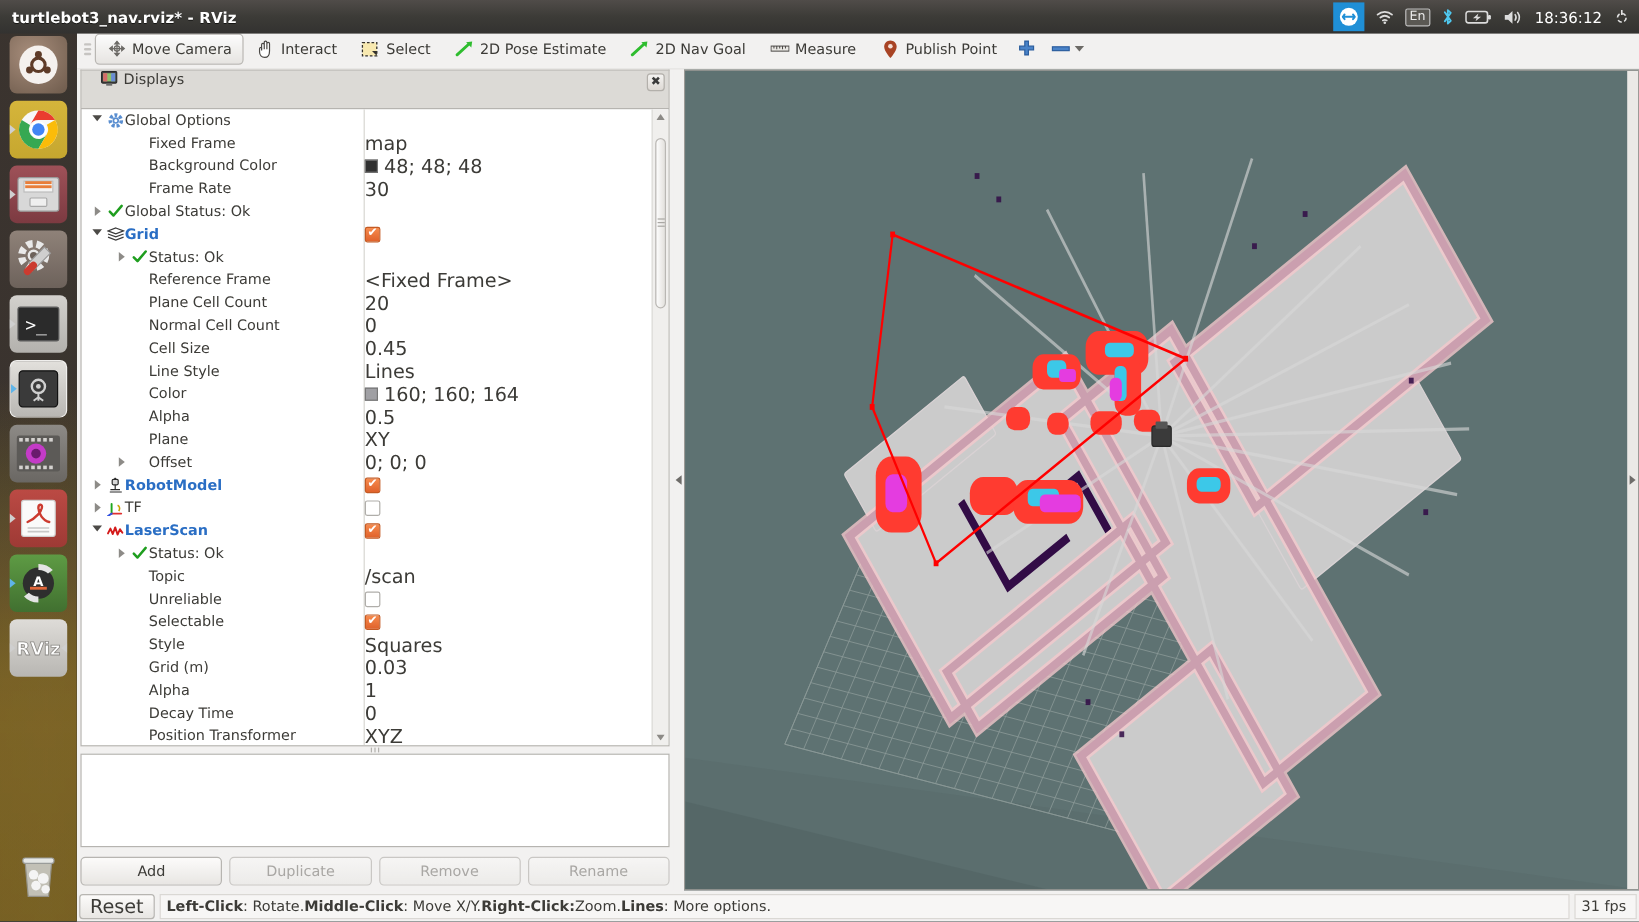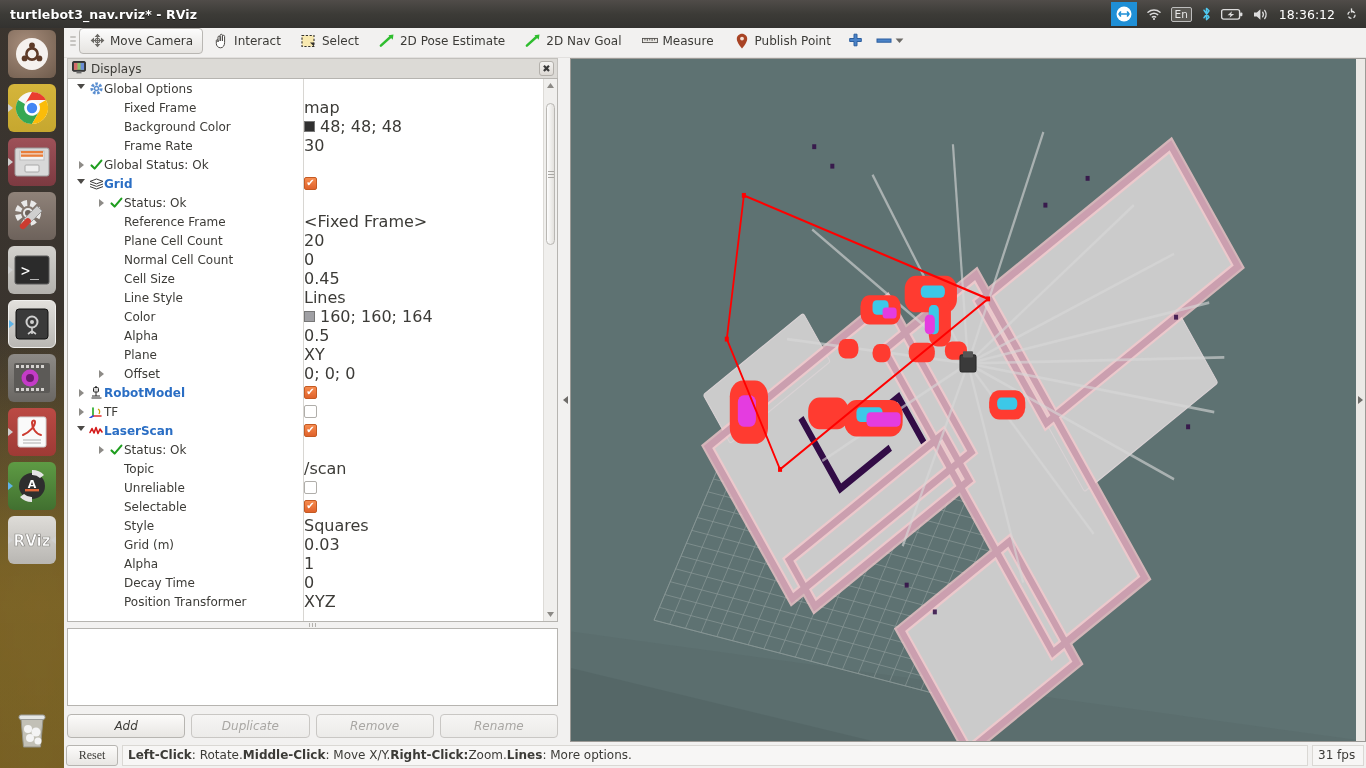--- a/index.html
+++ b/index.html
@@ -99,23 +99,23 @@
 
   
   #split { flex: 1; display: flex; min-height: 0; position: relative; }
 
   
   #leftdock {
     width: 497px; background: #f2f1f0;
     display: flex; flex-direction: column; padding: 0 3px 2px 3px;
   }
   #displays-title {
-    height: 20px; display: flex; align-items: center;
+    height: 32px; display: flex; align-items: flex-start;
     background: #dcdad6; border: 1px solid #c2c0bc; border-bottom: none;
-    padding: 0 4px; gap: 5px; position: relative;
+    padding: 0 16px; gap: 5px; position: relative;
   }
   #displays-title .dtext { font-size: 12px; color: #3c3b37; }
   #close-dock {
     position: absolute; right: 3px; top: 2px;
     width: 15px; height: 15px; border-radius: 3px;
     background: linear-gradient(to bottom,#f4f3f1,#ddd9d4);
     border: 1px solid #b3b0ab;
     display: flex; align-items: center; justify-content: center;
     font-size: 10px; color: #3a3a3a; line-height: 1;
   }
@@ -174,21 +174,21 @@
     height: 78px; background: #ffffff; border: 1px solid #b6b4b0; flex: 0 0 78px;
   }
   #btnrow {
     height: 32px; display: flex; align-items: center; gap: 6px; padding: 5px 0 0 0;
     flex: 0 0 34px;
   }
   .pbtn {
     flex: 1; height: 24px; border-radius: 4px;
     background: linear-gradient(to bottom,#fcfbfa,#e8e6e3);
     border: 1px solid #b7b5b1; color: #3c3b37; font-size: 12px;
-    display: flex; align-items: center; justify-content: center; font-style: italic;
+    display: flex; align-items: center; justify-content: center;
   }
   .pbtn.disabled { color: #a9a7a4; background: linear-gradient(to bottom,#f6f5f4,#ecebe9); border-color:#c9c7c4;}
 
   
   #vsplit {
     width: 9px; background: #f2f1f0; display: flex; align-items: center; justify-content: center;
   }
   #vsplit .arrow { width:0;height:0;border-top:4px solid transparent;border-bottom:4px solid transparent;border-right:5px solid #6e6c69;}
 
   
@@ -206,21 +206,21 @@
   
   #statusbar {
     height: 26px; flex: 0 0 26px; display: flex; align-items: center;
     background: #f2f1f0; gap: 4px; padding: 0 2px;
   }
   #reset-btn {
     height: 21px; min-width: 52px; padding: 0 8px;
     background: linear-gradient(to bottom,#fcfbfa,#e8e6e3);
     border: 1px solid #b7b5b1; border-radius: 3px;
     display: flex; align-items: center; justify-content: center;
-    font-size: 12px; color: #3c3b37; font-family: Liberation Serif, serif;
+    font-size: 16px; color: #3c3b37;
   }
   #hint {
     flex: 1; height: 21px; background: #f7f6f5; border: 1px solid #dad8d4;
     display: flex; align-items: center; padding: 0 5px;
     font-size: 12px; color: #3c3b37; overflow: hidden; white-space: nowrap;
   }
   #hint b { font-weight: bold; }
   #fps {
     height: 21px; min-width: 52px; background: #f7f6f5; border: 1px solid #dad8d4;
     display: flex; align-items: center; padding: 0 5px; font-size: 12px; color: #3c3b37;

